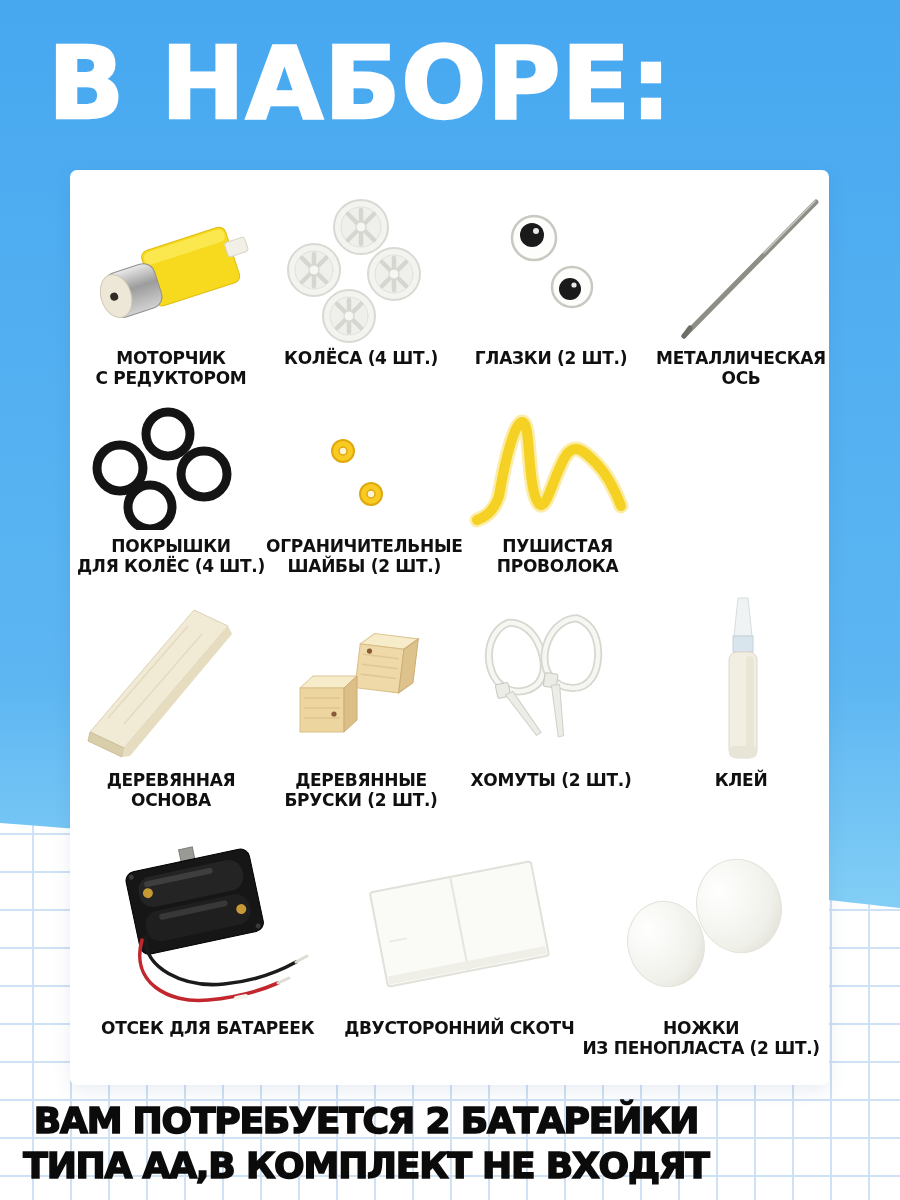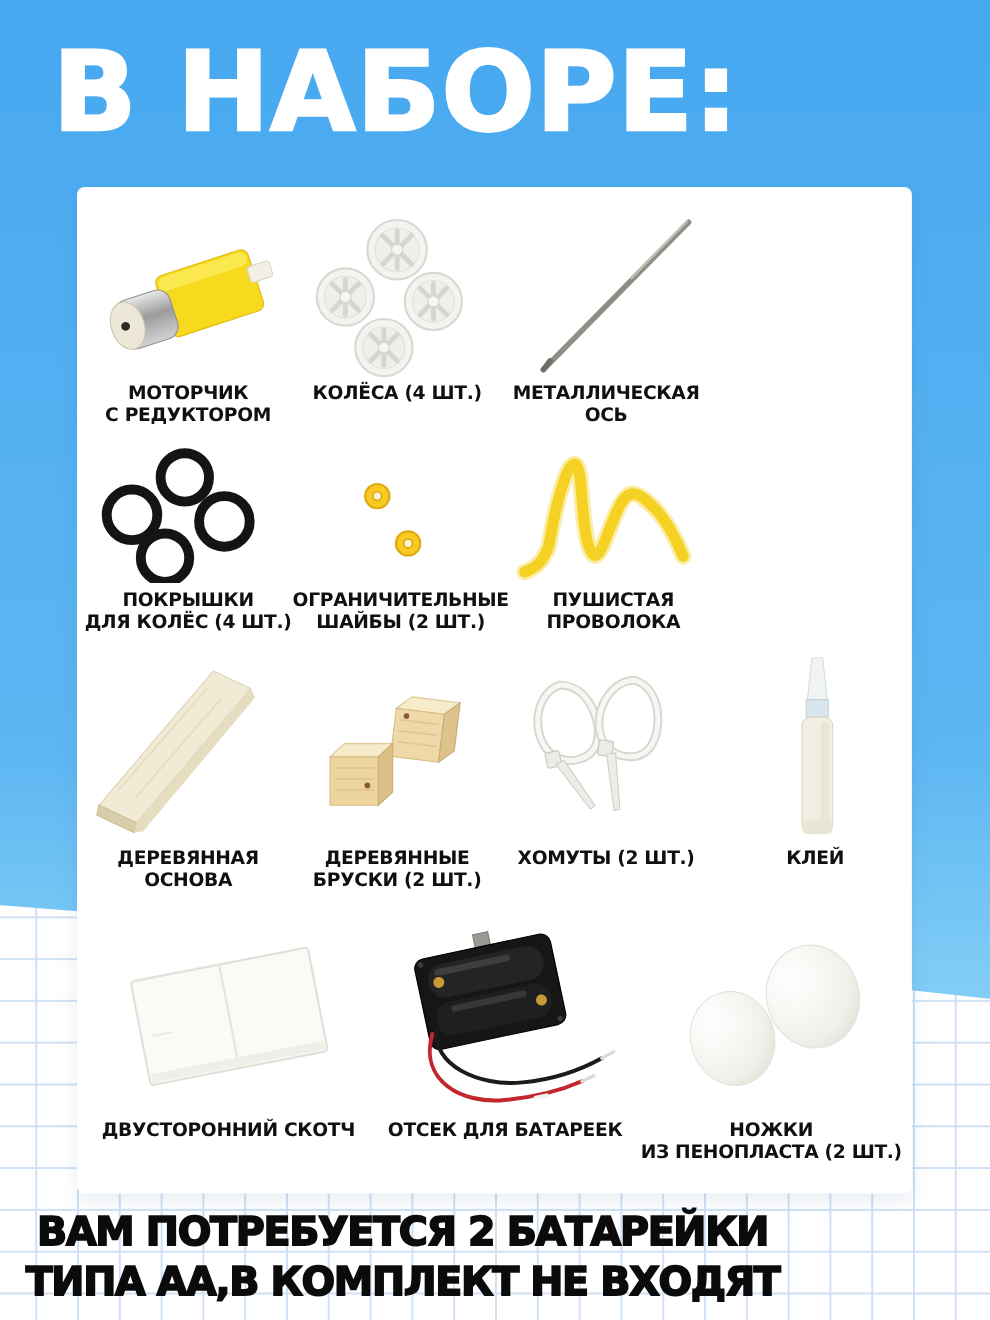--- a/index.html
+++ b/index.html
@@ -128,20 +128,36 @@
         </svg>
       </div>
       <div class="caption">
         <span>КОЛЁСА (4 ШТ.)</span>
           <span></span>
       </div>
     </div>
     <div class="cell">
       <div class="imgbox">
         <svg width="190" height="150" viewBox="0 0 190 150">
+          <circle cx="78" cy="44" r="22" fill="#FDFDFB" stroke="#C9C9C2" stroke-width="2.5"></circle>
+          <circle cx="76" cy="41" r="12" fill="#1A1A1A"></circle>
+            <circle cx="80" cy="37" r="3" fill="#FFFFFF" opacity="0.9"></circle>
+          <circle cx="116" cy="93" r="20" fill="#FDFDFB" stroke="#C9C9C2" stroke-width="2.5"></circle>
+          <circle cx="114" cy="95" r="11" fill="#1A1A1A"></circle>
+            <circle cx="118" cy="91" r="2.6" fill="#FFFFFF" opacity="0.9"></circle>
+        </svg>
+      </div>
+      <div class="caption">
+        <span>ГЛАЗКИ (2 ШТ.)</span>
+          <span></span>
+      </div>
+    </div>
+    <div class="cell">
+      <div class="imgbox">
+        <svg width="190" height="150" viewBox="0 0 190 150">
           <line x1="170" y1="8" x2="38" y2="142" stroke="#8E8E86" stroke-width="5" stroke-linecap="round"></line>
           <line x1="169" y1="7" x2="118" y2="59" stroke="#C6C6BE" stroke-width="1.6" stroke-linecap="round"></line>
           <line x1="44" y1="134" x2="38" y2="142" stroke="#6E6E66" stroke-width="5" stroke-linecap="round"></line>
         </svg>
       </div>
       <div class="caption">
         <span>МЕТАЛЛИЧЕСКАЯ</span>
           <span>ОСЬ</span>
       </div>
     </div>
@@ -275,36 +291,20 @@
         <span>КЛЕЙ</span>
           <span></span>
       </div>
     </div>
   </div>
 
   <div class="row r4">
     <div class="cell">
       <div class="imgbox">
         <svg width="240" height="180" viewBox="0 0 240 180">
-          <g transform="rotate(-11 120 90)">
-            <rect x="38" y="44" width="164" height="96" rx="3" fill="#FAFAF6" stroke="#E1E1DA" stroke-width="2"></rect>
-            <line x1="120" y1="44" x2="120" y2="140" stroke="#E6E6DF" stroke-width="2"></line>
-            <rect x="40" y="130" width="160" height="8" fill="#EFEFE8"></rect>
-            <line x1="48" y1="96" x2="66" y2="96" stroke="#E9E9E2" stroke-width="1.6"></line>
-          </g>
-        </svg>
-      </div>
-      <div class="caption">
-        <span>ДВУСТОРОННИЙ СКОТЧ</span>
-          <span></span>
-      </div>
-    </div>
-    <div class="cell">
-      <div class="imgbox">
-        <svg width="240" height="180" viewBox="0 0 240 180">
           <g transform="rotate(-12 115 75)">
             <rect x="103" y="14" width="14" height="16" fill="#9A9A94" stroke="#7E7E78"></rect>
             <rect x="45" y="26" width="126" height="84" rx="9" fill="#161616" stroke="#000000"></rect>
             <rect x="55" y="34" width="106" height="31" rx="14" fill="#242424"></rect>
             <rect x="62" y="38" width="70" height="6" rx="3" fill="#3E3E3E"></rect>
             <circle cx="64" cy="50" r="5" fill="#C79A35"></circle>
             <rect x="55" y="69" width="106" height="31" rx="14" fill="#1F1F1F"></rect>
             <rect x="70" y="73" width="70" height="6" rx="3" fill="#383838"></rect>
             <circle cx="152" cy="85" r="5" fill="#C79A35"></circle>
             <circle cx="51" cy="31" r="2.5" fill="#3A3A3A"></circle>
@@ -320,20 +320,36 @@
         </svg>
       </div>
       <div class="caption">
         <span>ОТСЕК ДЛЯ БАТАРЕЕК</span>
           <span></span>
       </div>
     </div>
     <div class="cell">
       <div class="imgbox">
         <svg width="240" height="180" viewBox="0 0 240 180">
+          <g transform="rotate(-11 120 90)">
+            <rect x="38" y="44" width="164" height="96" rx="3" fill="#FAFAF6" stroke="#E1E1DA" stroke-width="2"></rect>
+            <line x1="120" y1="44" x2="120" y2="140" stroke="#E6E6DF" stroke-width="2"></line>
+            <rect x="40" y="130" width="160" height="8" fill="#EFEFE8"></rect>
+            <line x1="48" y1="96" x2="66" y2="96" stroke="#E9E9E2" stroke-width="1.6"></line>
+          </g>
+        </svg>
+      </div>
+      <div class="caption">
+        <span>ДВУСТОРОННИЙ СКОТЧ</span>
+          <span></span>
+      </div>
+    </div>
+    <div class="cell">
+      <div class="imgbox">
+        <svg width="240" height="180" viewBox="0 0 240 180">
           <g transform="rotate(-16 158 74)">
             <ellipse cx="158" cy="74" rx="42" ry="47" fill="url(#ballG)" stroke="#E3E3DA"></ellipse>
           </g>
           <g transform="rotate(-16 85 112)">
             <ellipse cx="85" cy="112" rx="38" ry="43" fill="url(#ballG)" stroke="#E3E3DA"></ellipse>
           </g>
         </svg>
       </div>
       <div class="caption">
         <span>НОЖКИ</span>

